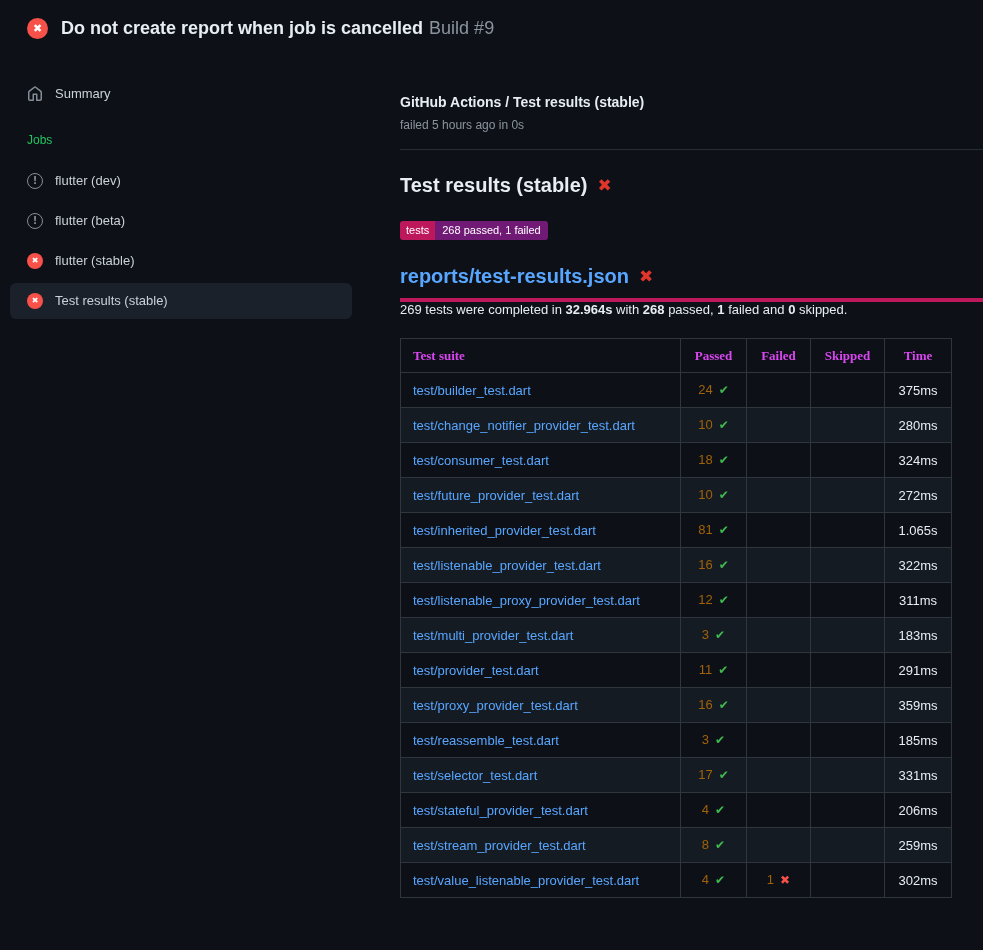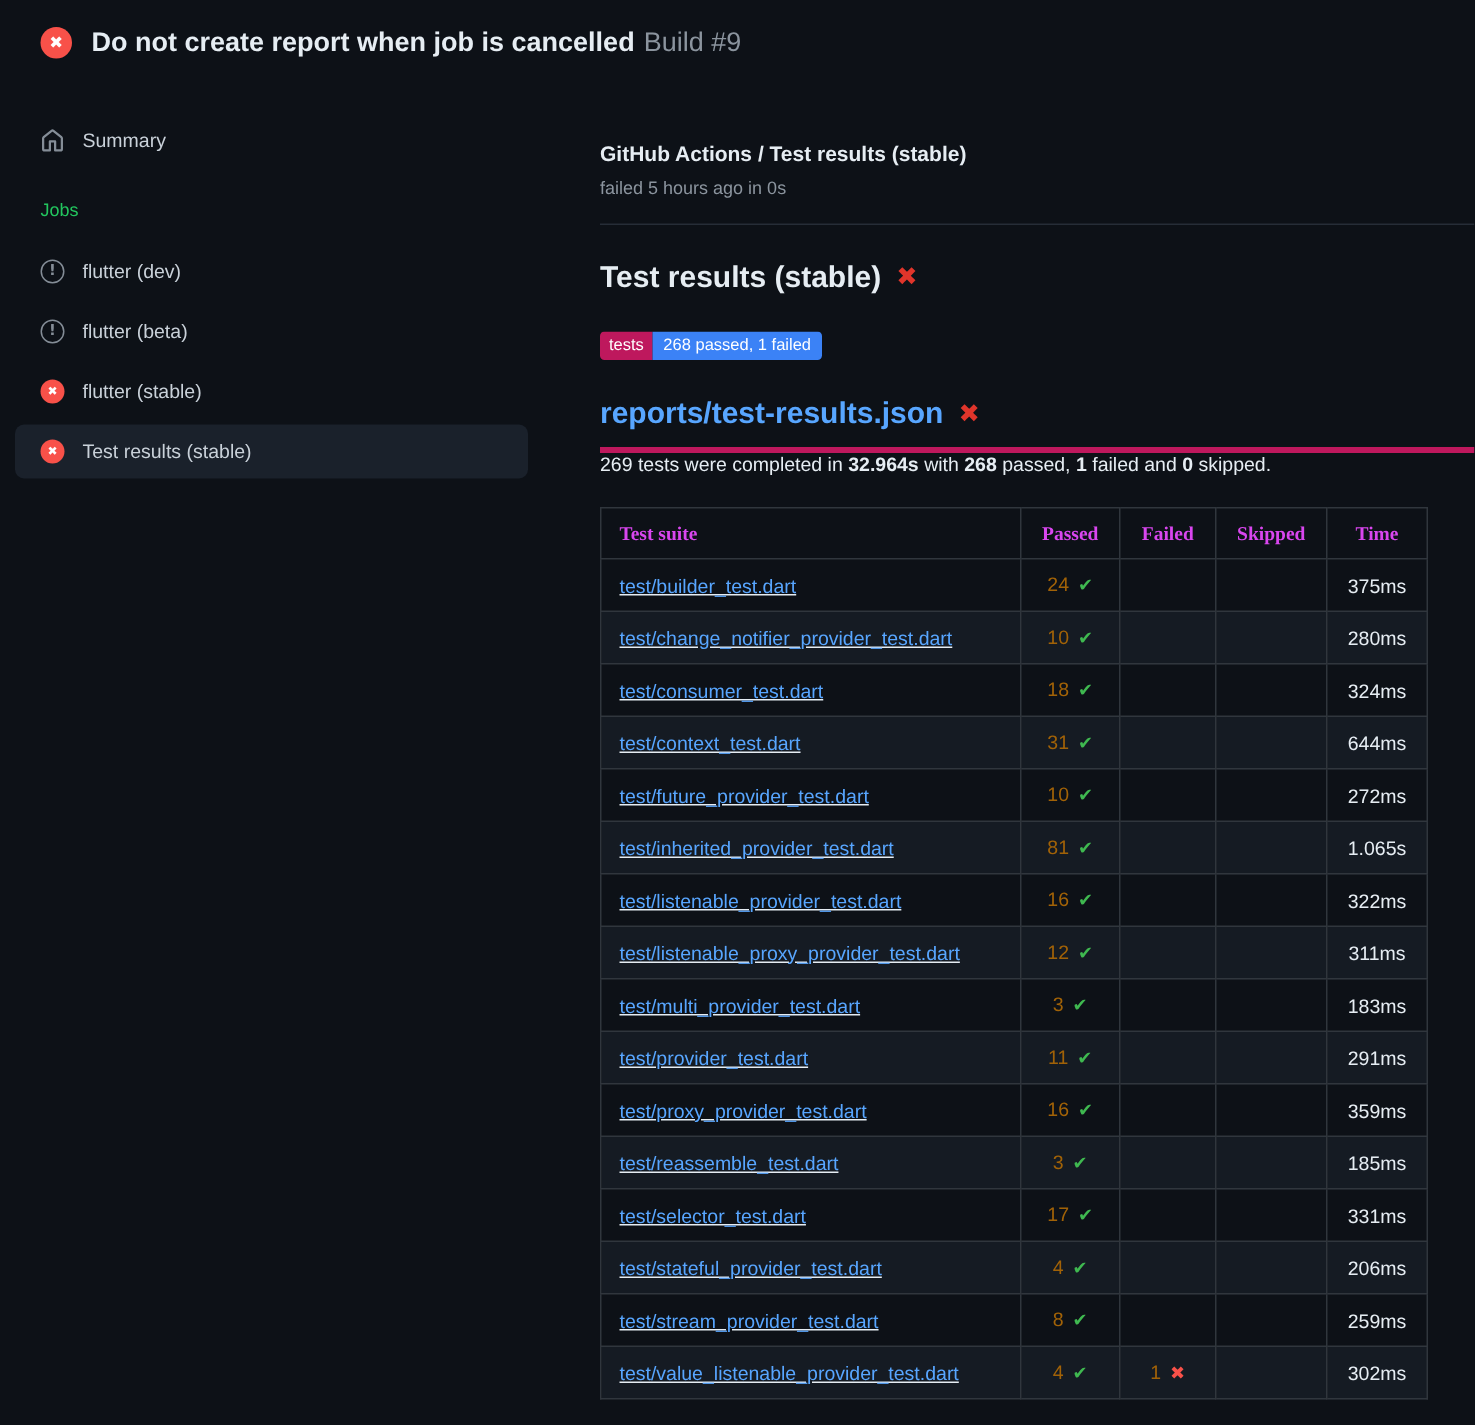--- a/index.html
+++ b/index.html
@@ -53,40 +53,40 @@
   .x-mark {
     font-family:"DejaVu Sans", sans-serif; font-size:17px; font-weight:700;
     color:#e0352b; line-height:1;
   }
 
   .badge {
     display:inline-flex; margin-top:24px; border-radius:3px; overflow:hidden;
     font-size:11px; line-height:1;
   }
   .badge-label { background:#be185d; color:#fff; padding:4px 6px; }
-  .badge-value { background:#3b82f6; color:#fff; padding:4px 7px; }
+  .badge-value { background:#701a75; color:#fff; padding:4px 7px; }
 
   .report-title {
     margin-top:24px; padding-bottom:10px; border-bottom:4px solid #be185d;
     font-size:20px; font-weight:700; line-height:24px;
     display:flex; align-items:center; gap:10px;
   }
   .report-link { color:#58a6ff; text-decoration:none; }
 
   .summary-line { font-size:13px; color:#e6edf3; line-height:16px; }
   .summary-line strong { font-weight:700; }
 
   .results-table { border-collapse:collapse; margin-top:20px; table-layout:fixed; }
   .results-table th, .results-table td {
     border:1px solid #30363d; font-size:13px; line-height:19px; padding:7px 12px;
   }
   .results-table th { font-weight:700; color:#d946ef; text-align:center;font-family:Liberation Serif, serif; }
   .results-table th.c-suite { text-align:left; }
   .results-table tbody tr:nth-child(even) { background:#151b23; }
-  td.cell-suite { overflow:hidden; white-space:nowrap;text-decoration:underline; }
+  td.cell-suite { overflow:hidden; white-space:nowrap; }
   td.cell-passed, td.cell-failed, td.cell-skipped, td.cell-time { text-align:center; white-space:nowrap; }
   .suite-link { color:#58a6ff; text-decoration:none; }
   .num { color:#a16207;text-align:right; }
   .check {
     color:#3fb950; font-weight:700; margin-left:6px;
     font-family:"DejaVu Sans", sans-serif; font-size:12px;
   }
   .cross-sm {
     color:#f85149; font-weight:700; margin-left:6px;
     font-family:"DejaVu Sans", sans-serif; font-size:12px;
@@ -190,27 +190,20 @@
   </tr>
 
   <tr>
     <td class="cell-suite"><a href="#" class="suite-link">test/consumer_test.dart</a></td>
     <td class="cell-passed"><span class="num">18</span><span class="check">✔</span></td>
     <td class="cell-failed"></td>
     <td class="cell-skipped"></td>
     <td class="cell-time">324ms</td>
   </tr>
 
-  <tr>
-    <td class="cell-suite"><a href="#" class="suite-link">test/context_test.dart</a></td>
-    <td class="cell-passed"><span class="num">31</span><span class="check">✔</span></td>
-    <td class="cell-failed"></td>
-    <td class="cell-skipped"></td>
-    <td class="cell-time">644ms</td>
-  </tr>
 
   <tr>
     <td class="cell-suite"><a href="#" class="suite-link">test/future_provider_test.dart</a></td>
     <td class="cell-passed"><span class="num">10</span><span class="check">✔</span></td>
     <td class="cell-failed"></td>
     <td class="cell-skipped"></td>
     <td class="cell-time">272ms</td>
   </tr>
 
   <tr>

